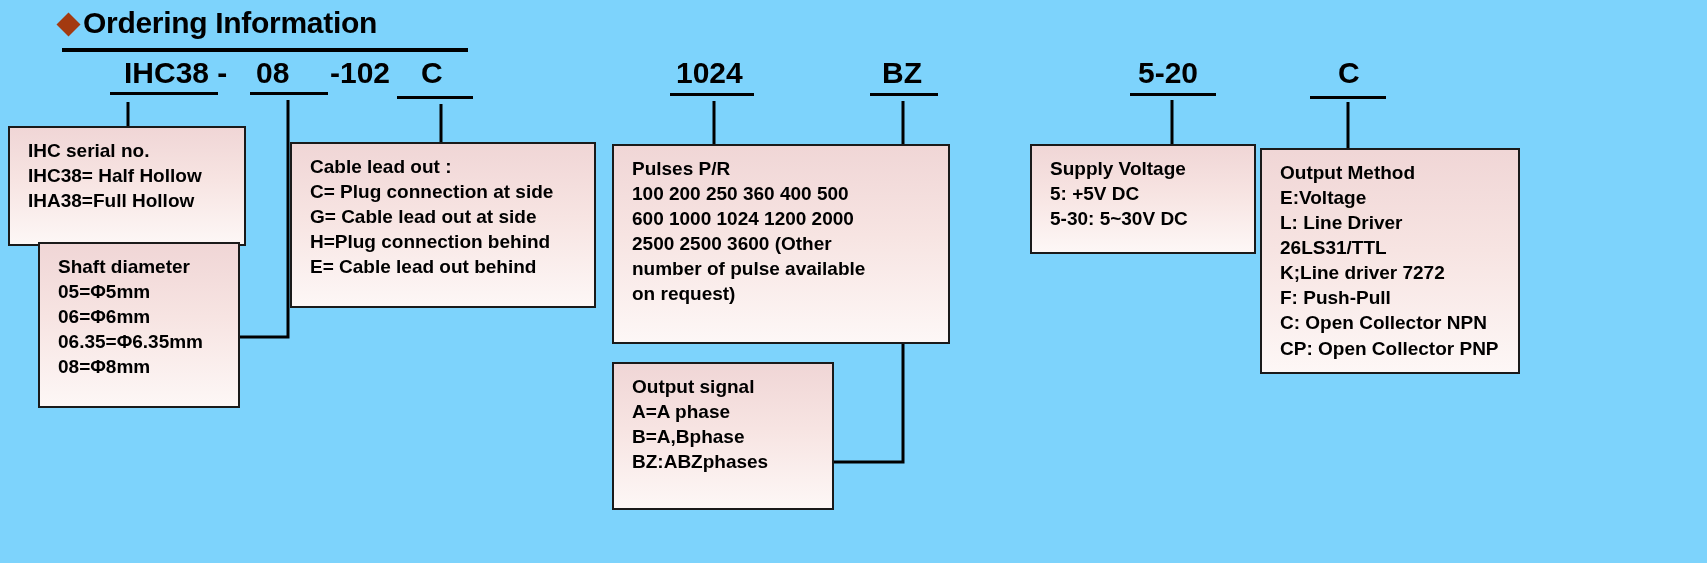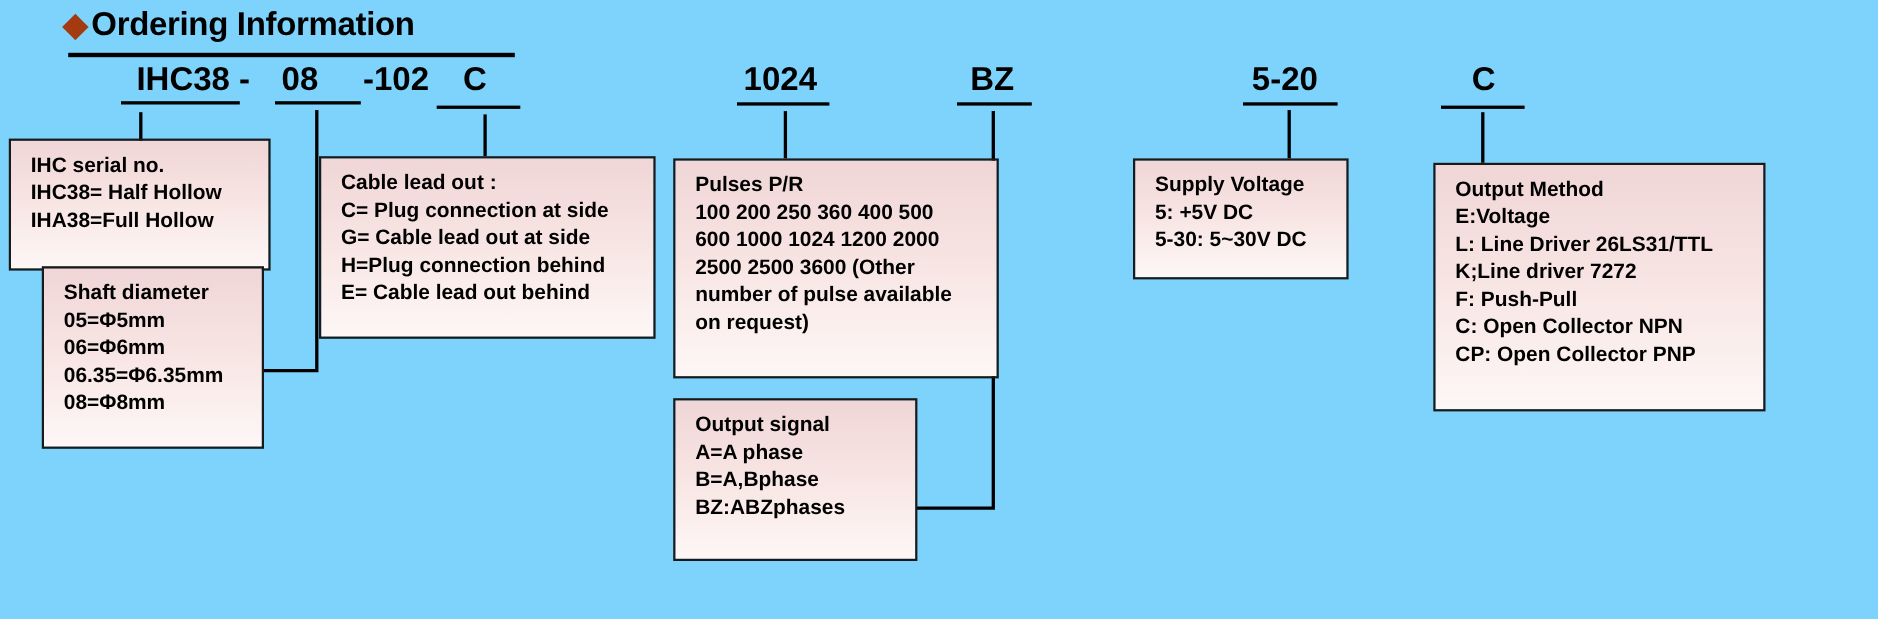--- a/index.html
+++ b/index.html
@@ -155,37 +155,37 @@
 06=Φ6mm
 06.35=Φ6.35mm
 08=Φ8mm</div>
 
   <div class="box" style="left:290px;  top:142px; width:306px; height:166px;">Cable lead out :
 C= Plug connection at side
 G= Cable lead out at side
 H=Plug connection behind
 E= Cable lead out behind</div>
 
-  <div class="box" style="left:612px;  top:144px; width:296px; height:200px;">Pulses P/R
+  <div class="box" style="left:612px;  top:144px; width:338px; height:200px;">Pulses P/R
 100 200 250 360 400 500
 600 1000 1024 1200 2000
 2500 2500 3600 (Other
 number of pulse available
 on request)</div>
 
   <div class="box" style="left:612px;  top:362px; width:222px; height:148px;">Output signal
 A=A phase
 B=A,Bphase
 BZ:ABZphases</div>
 
-  <div class="box" style="left:1030px; top:144px; width:196px; height:110px;">Supply Voltage
+  <div class="box" style="left:1030px; top:144px; width:226px; height:110px;">Supply Voltage
 5: +5V DC
 5-30: 5~30V DC</div>
 
-  <div class="box" style="left:1260px; top:148px; width:302px; height:226px;margin-left:43px;">Output  Method
+  <div class="box" style="left:1260px; top:148px; width:260px; height:226px;">Output  Method
 E:Voltage
 L: Line Driver 26LS31/TTL
 K;Line driver 7272
 F: Push-Pull
 C: Open Collector NPN
 CP: Open Collector PNP</div>
 
 </div>
 
 </body></html>

